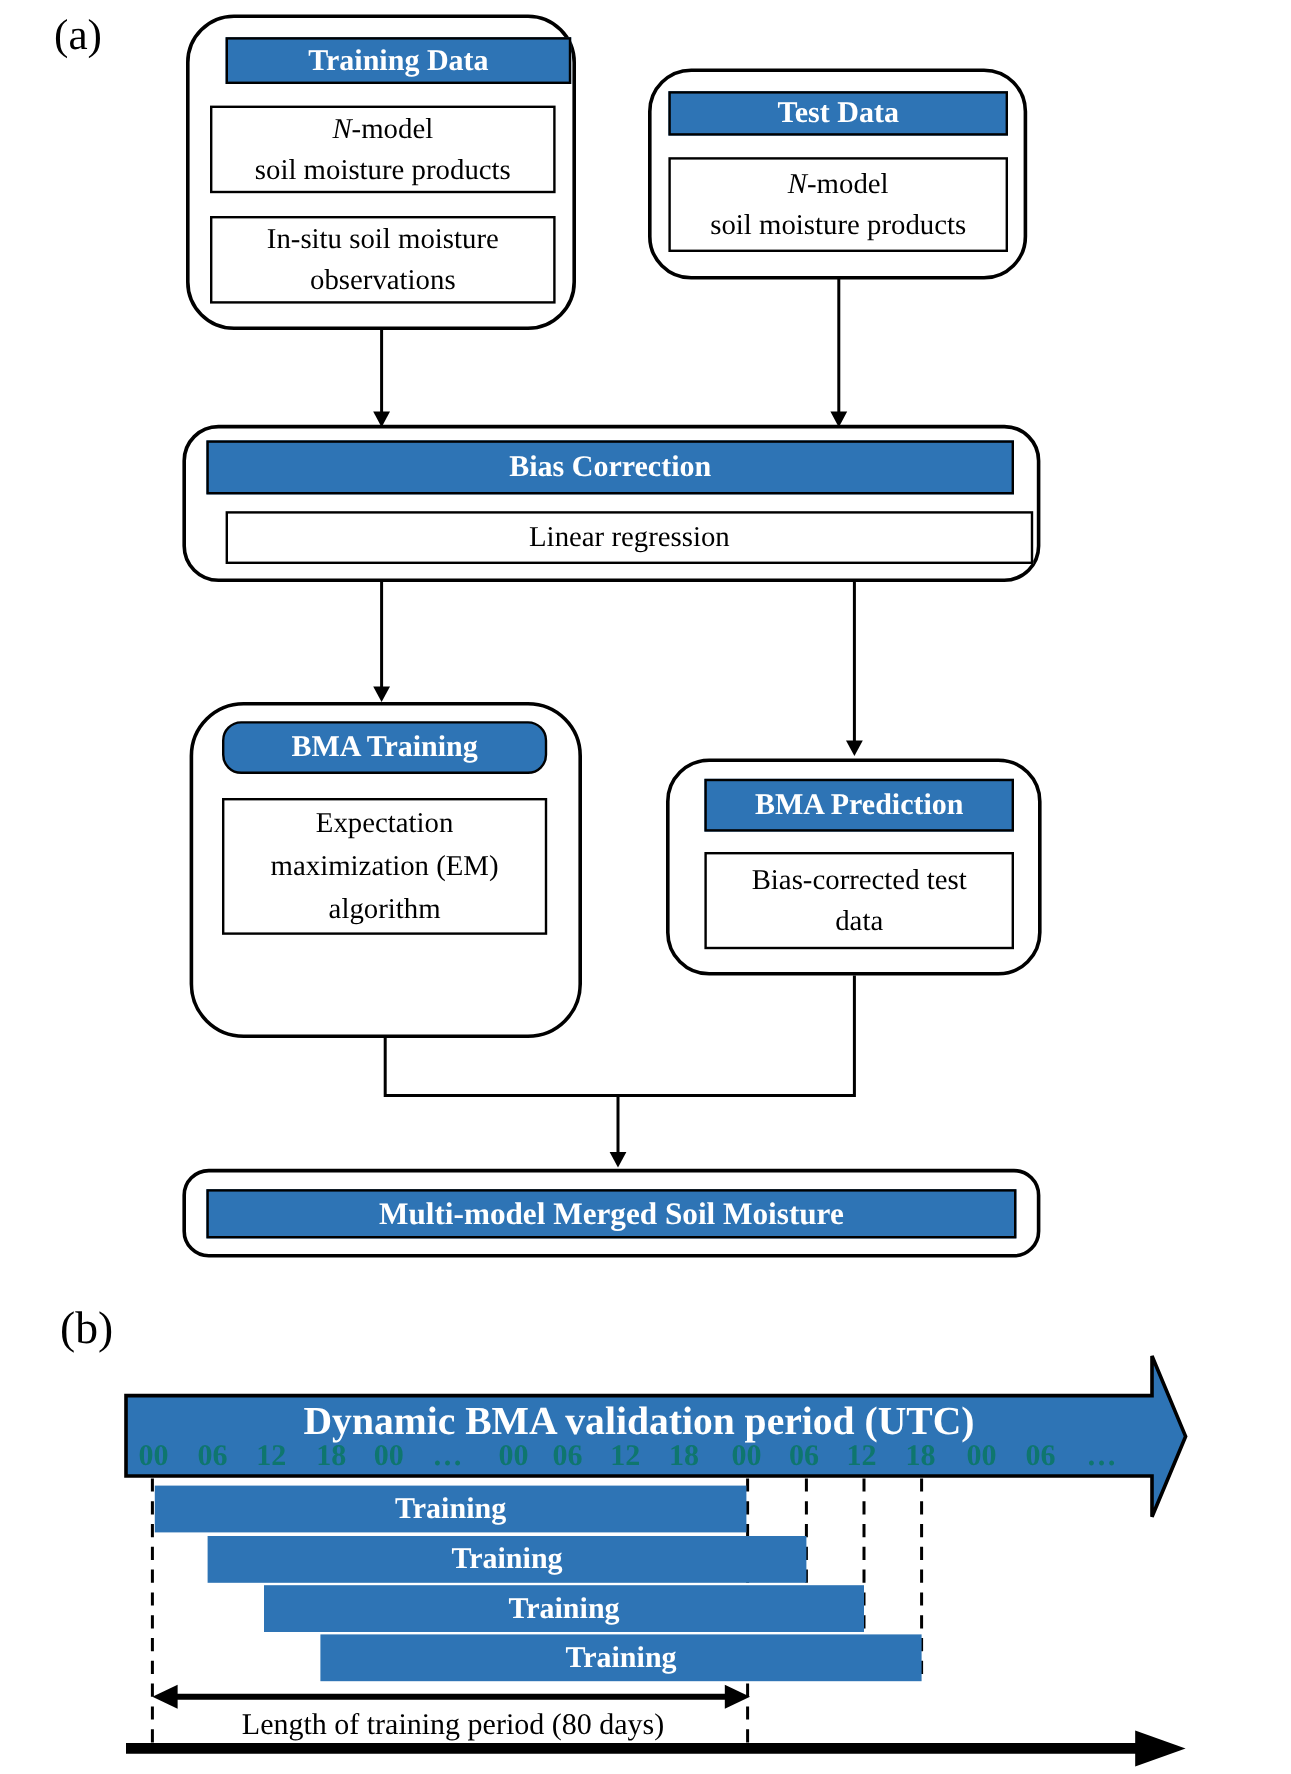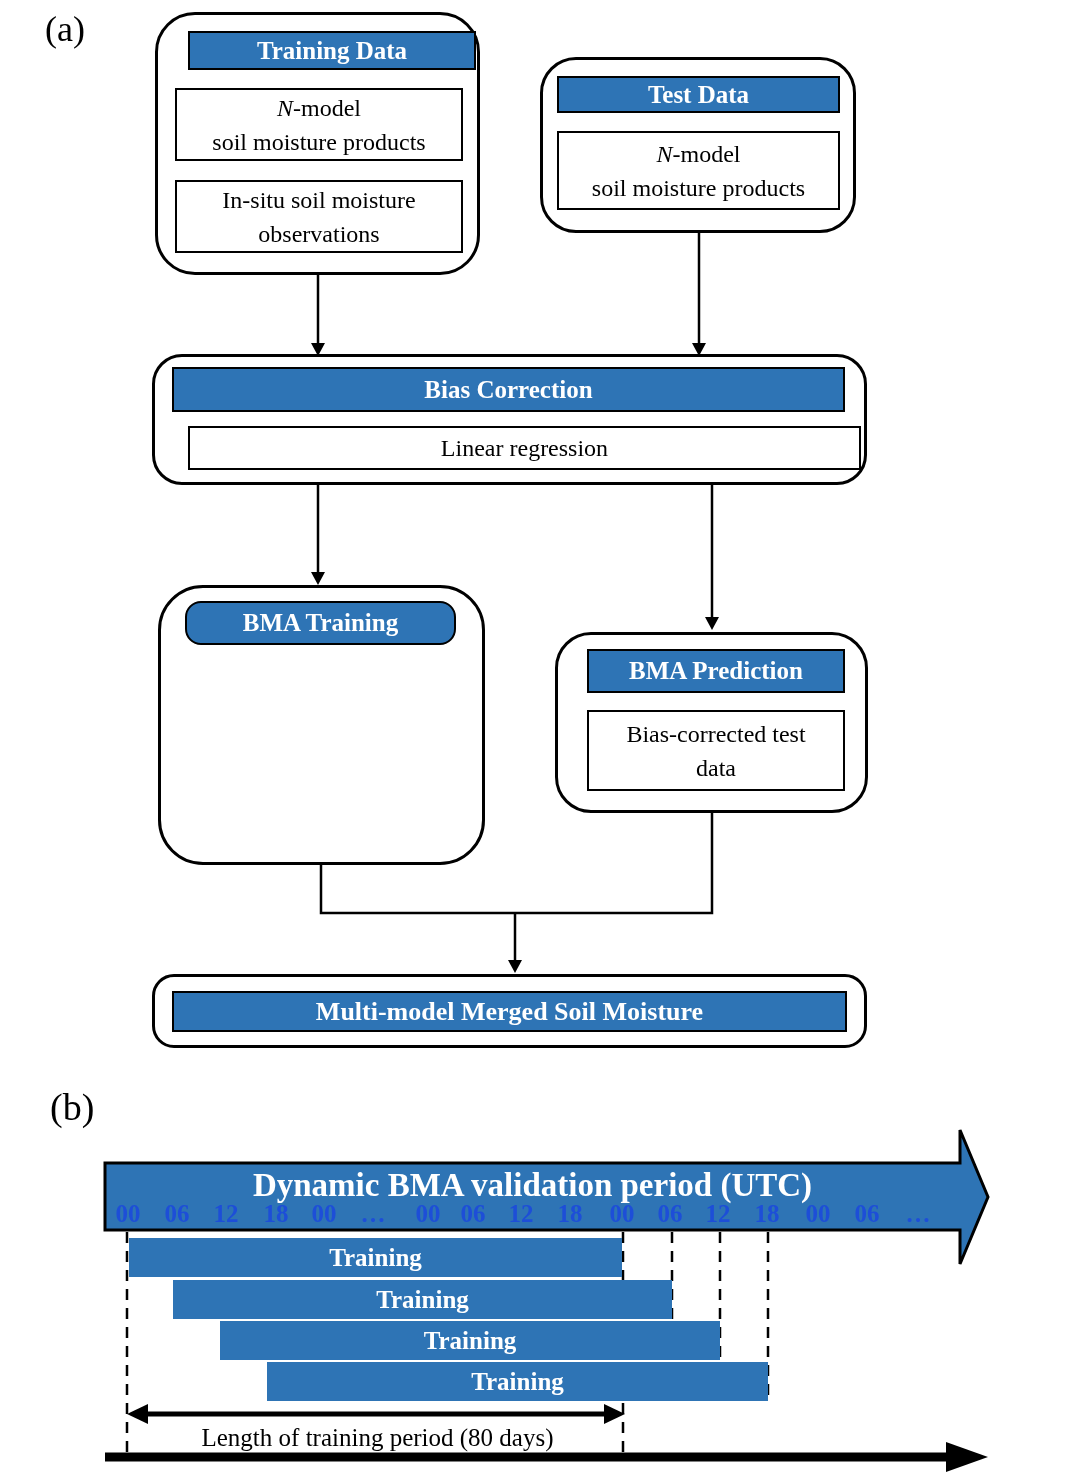--- a/index.html
+++ b/index.html
@@ -62,21 +62,21 @@
     position:absolute;
     left:105px;top:1167px;width:855px;
     text-align:center;
     color:#fff;font-weight:bold;font-size:33px;
     z-index:2;
   }
   .tick{
     position:absolute;
     top:1200px;
     transform:translateX(-50%);
-    color:#1d4ed8;font-weight:bold;font-size:25px;
+    color:#0f766e;font-weight:bold;font-size:25px;
     z-index:2;
     white-space:nowrap;
   }
   .len-label{
     position:absolute;
     left:129px;top:1424px;width:497px;
     text-align:center;
     color:#000;font-size:25px;
     z-index:2;
   }
@@ -153,20 +153,25 @@
   </div>
 
   <div class="container" style="left:152px;top:354px;width:715px;height:131px;border-radius:30px;"></div>
   <div class="hdr" style="left:172px;top:367px;width:673px;height:45px;">Bias Correction</div>
   <div class="wbox" style="left:188px;top:426px;width:673px;height:44px;">
     <div>Linear regression</div>
   </div>
 
   <div class="container" style="left:158px;top:585px;width:327px;height:280px;border-radius:45px;"></div>
   <div class="hdr" style="left:185px;top:601px;width:271px;height:44px;border-radius:16px;">BMA Training</div>
+  <div class="wbox" style="left:185px;top:665px;width:271px;height:114px;line-height:36px;">
+    <div>Expectation</div>
+    <div>maximization (EM)</div>
+    <div>algorithm</div>
+  </div>
 
   <div class="container" style="left:555px;top:632px;width:313px;height:181px;border-radius:36px;"></div>
   <div class="hdr" style="left:587px;top:649px;width:258px;height:44px;">BMA Prediction</div>
   <div class="wbox" style="left:587px;top:710px;width:258px;height:81px;">
     <div>Bias-corrected test</div>
     <div>data</div>
   </div>
 
   <div class="container" style="left:152px;top:974px;width:715px;height:74px;border-radius:22px;"></div>
   <div class="hdr" style="left:172px;top:991px;width:675px;height:41px;font-size:26px;">Multi-model Merged Soil Moisture</div>

